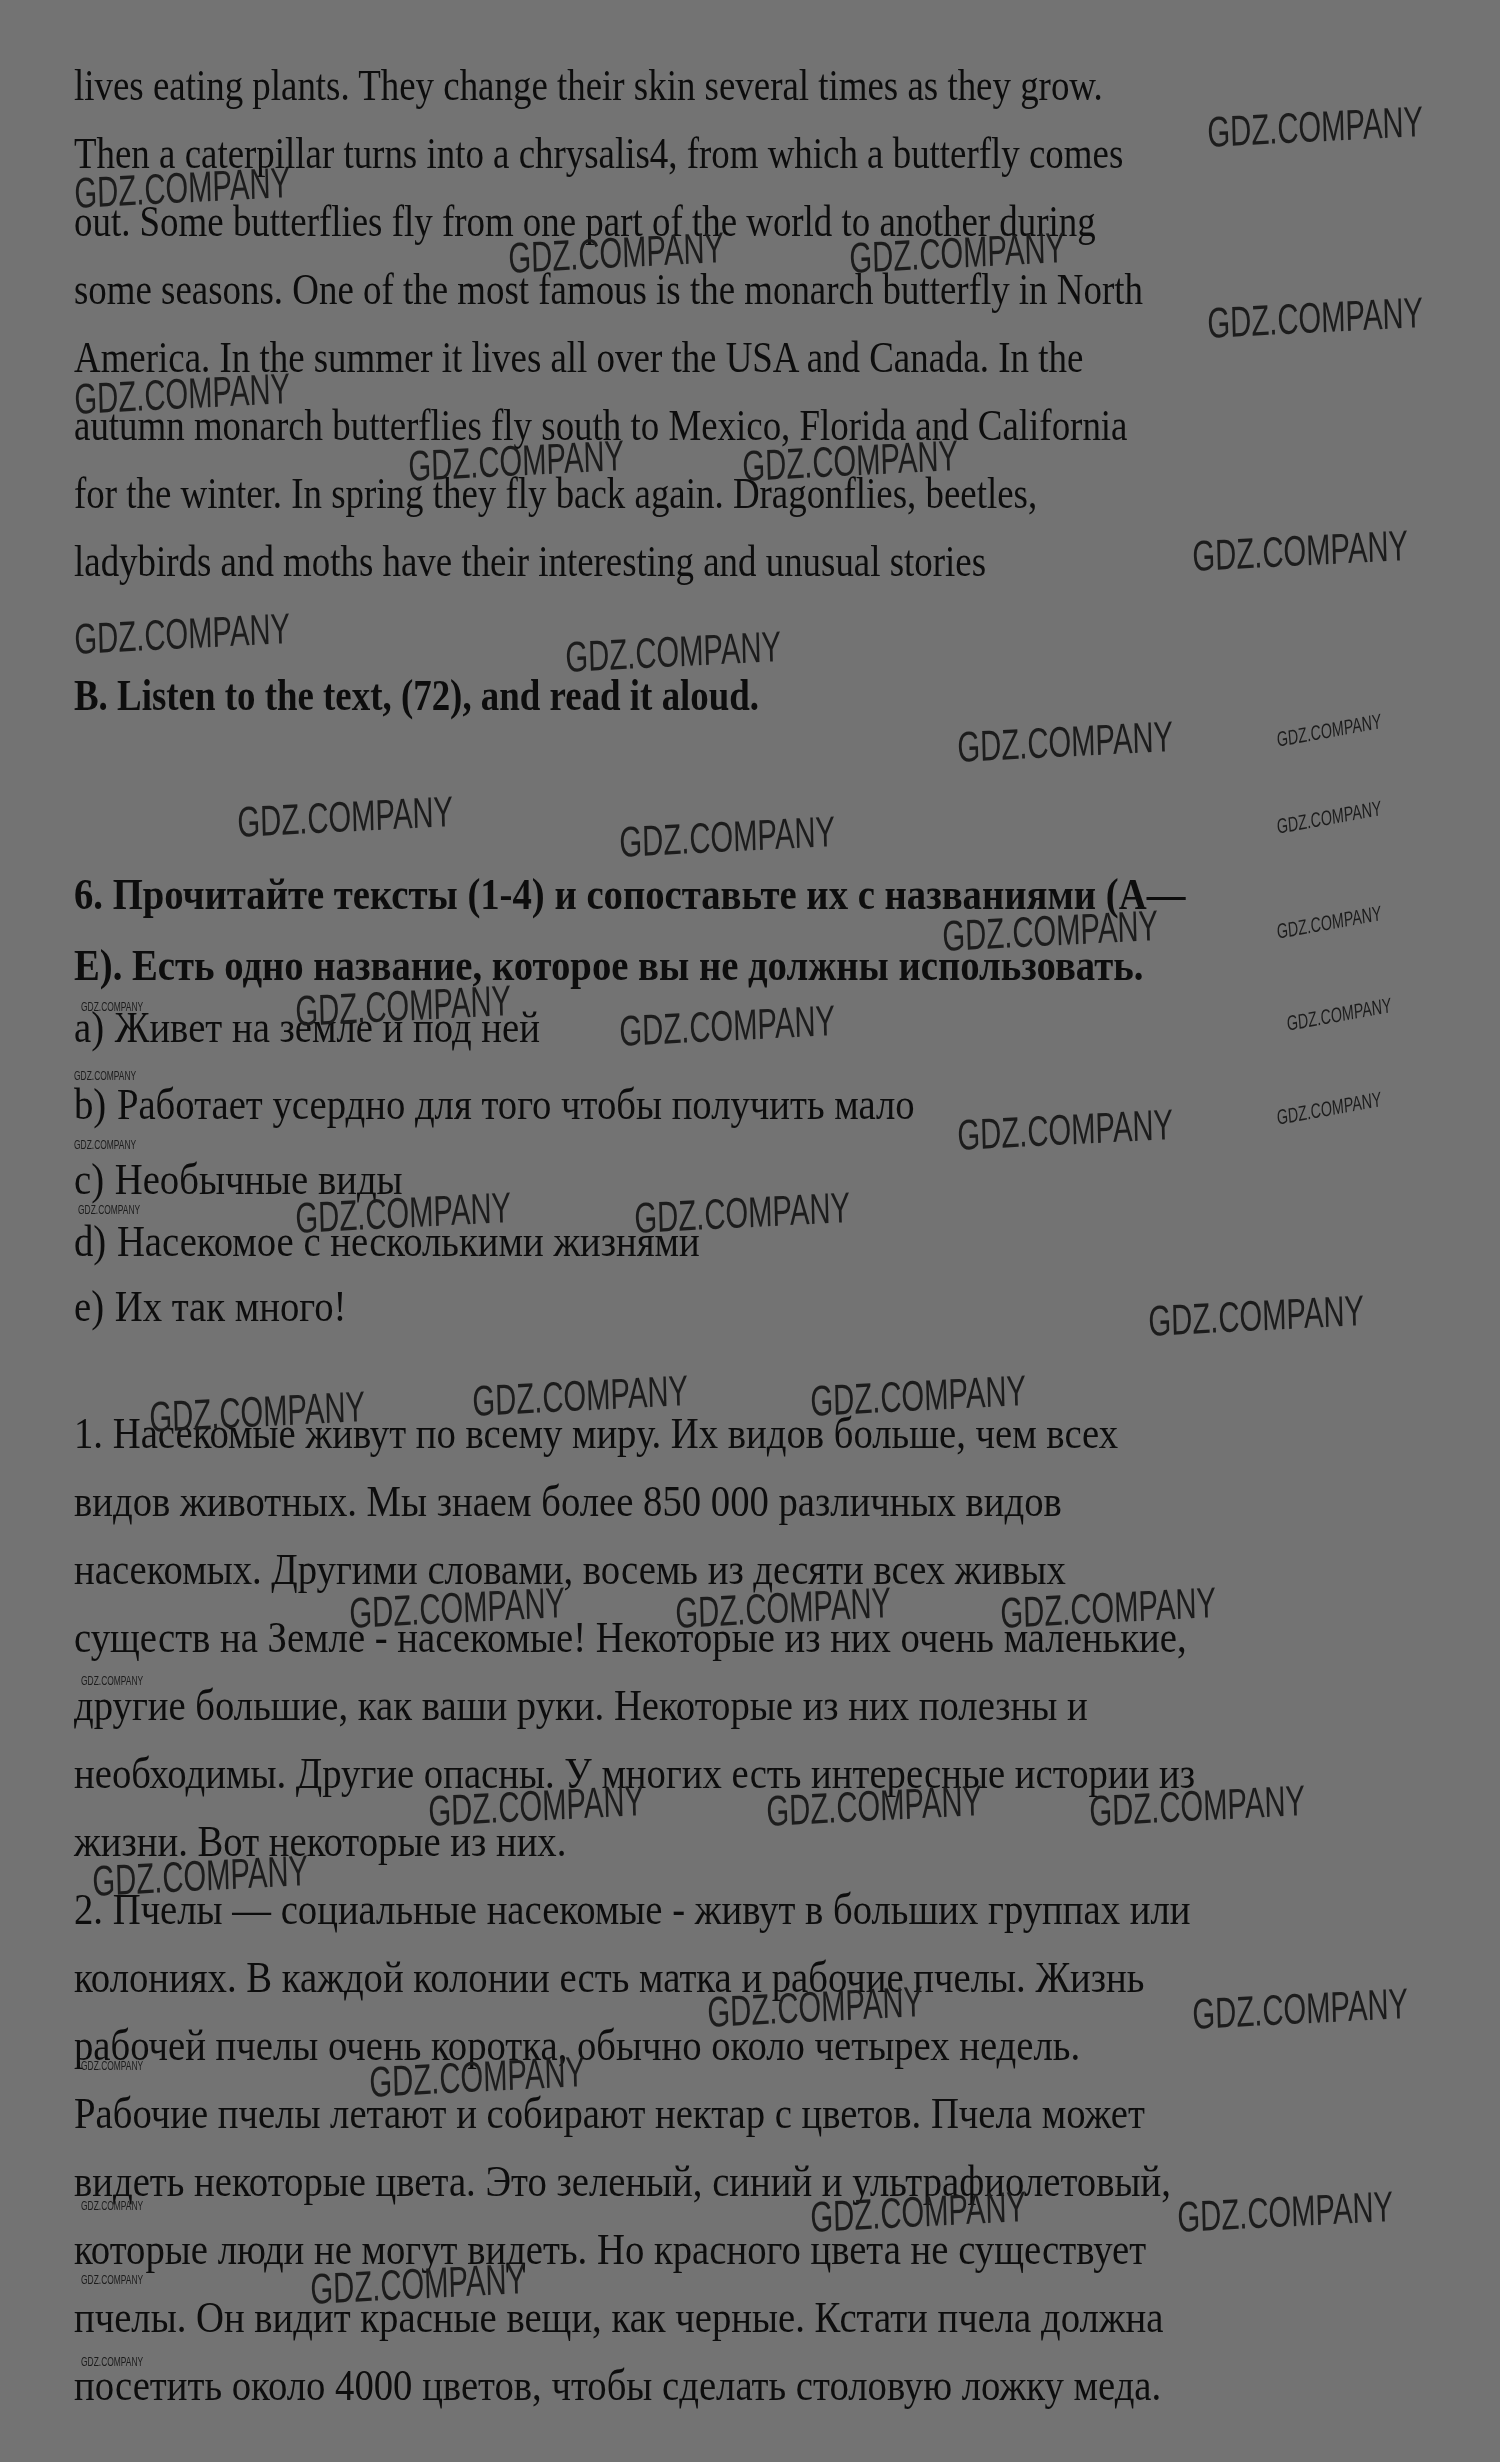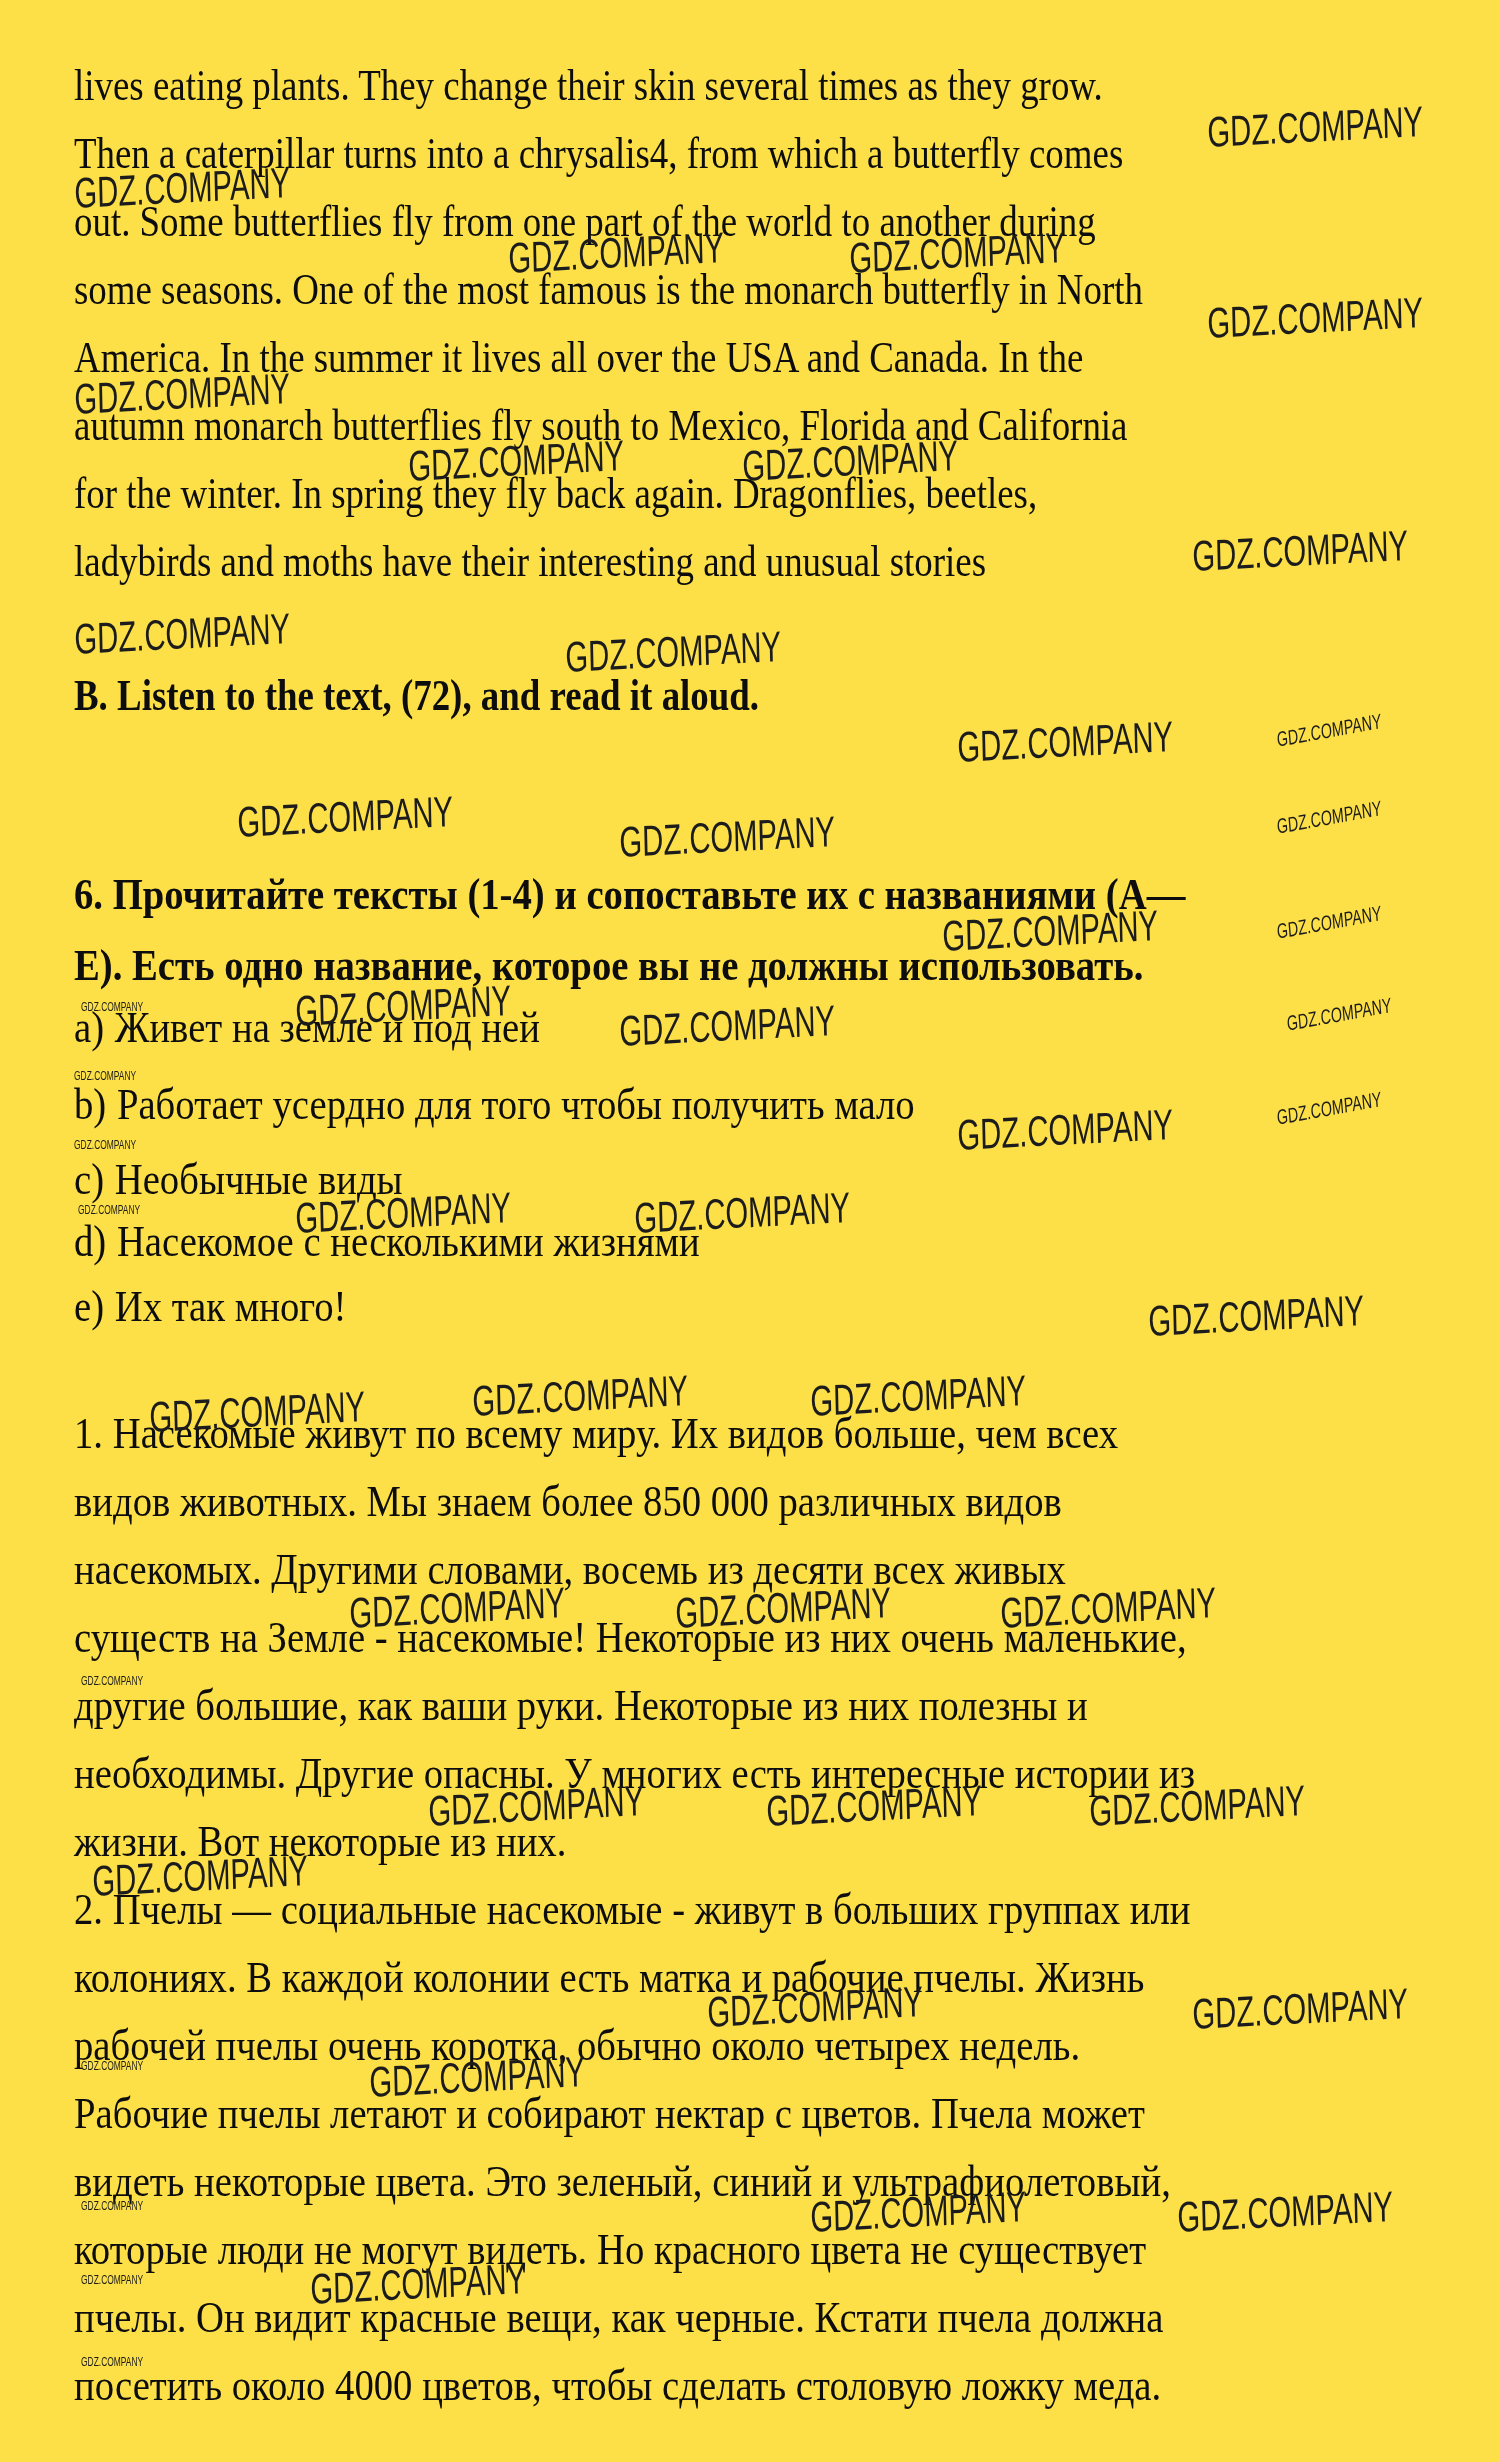--- a/index.html
+++ b/index.html
@@ -1,20 +1,20 @@
 <!DOCTYPE html>
 <html style="font-size:12.4px"><head>
 <meta charset="utf-8">
 <style>
   html,body{margin:0;padding:0;background:#ffffff;}
   .page{
     position:relative;
     width:1501px;
     height:2462px;
-    background:#fde047;
+    background:#737373;
     overflow:hidden;
     font-family:"Liberation Serif", serif;
     color:#0d0d0d;
   }
   .block{
     position:absolute;
     left:74px;
     transform-origin:0 0;
   }
   .en{transform:scaleX(0.82);}

